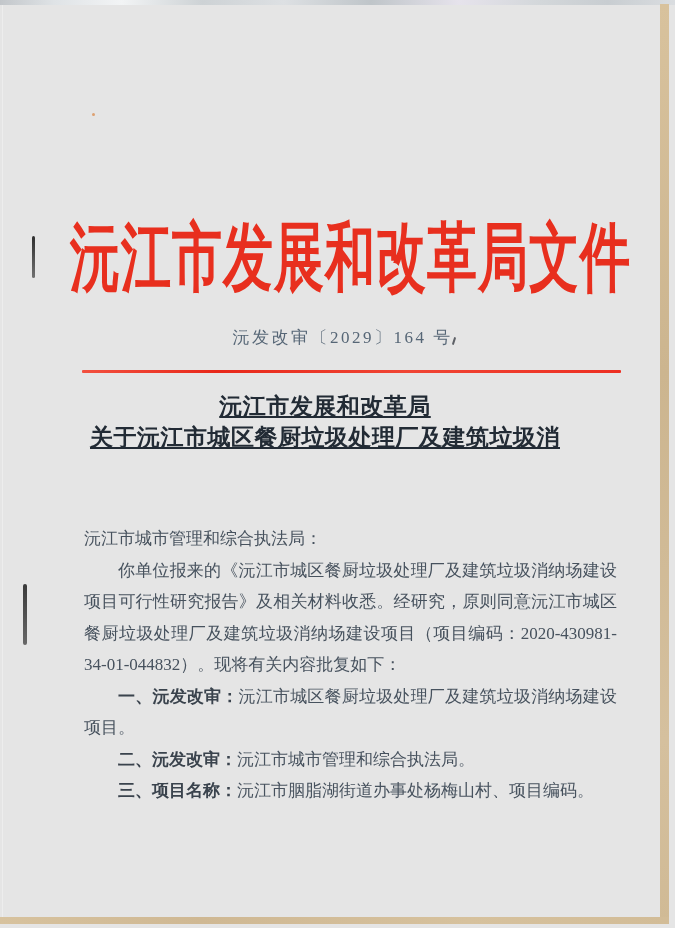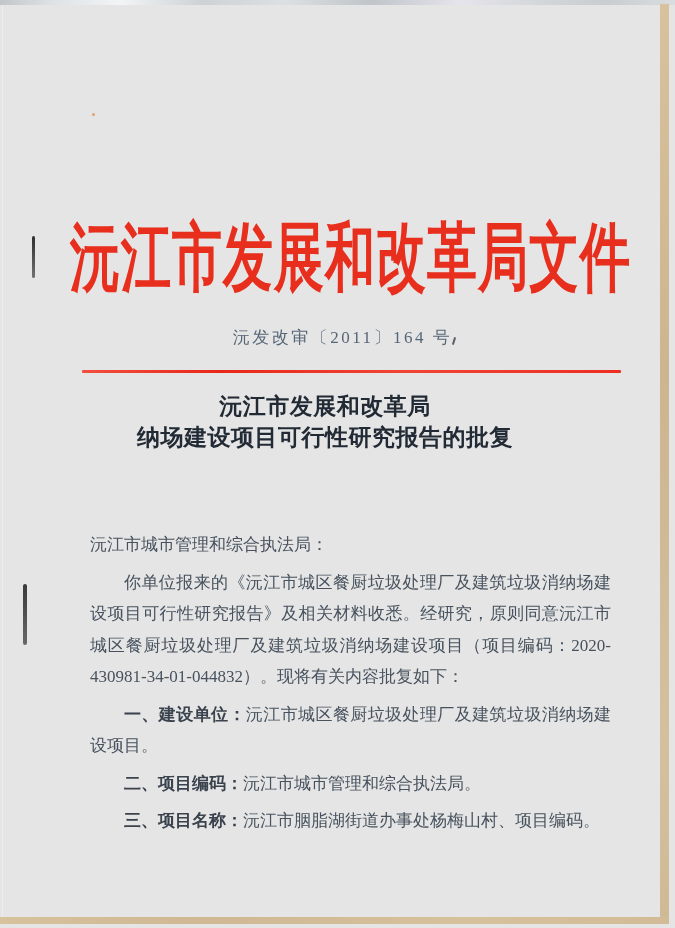--- a/index.html
+++ b/index.html
@@ -66,64 +66,65 @@
     position: absolute; left: 82px; top: 370px; width: 539px; height: 3px;
     background: linear-gradient(90deg, #f2503f, #e8281a 25%, #f04534 60%, #ed2f22);
     border-radius: 1px;
   }
   .doc-title {
     position: absolute; left: 59px; top: 391px; width: 532px;
     text-align: center;
     font-size: 23px; font-weight: bold; line-height: 31px;
     letter-spacing: 0.5px;
     color: var(--title-ink, #222b35);
+    text-decoration: underline;
   }
   .doc-title span { display: block; }
   .body-text {
     position: absolute; left: 84px; top: 523px; width: 533px;
     font-size: 17px; line-height: 31.5px;
     color: var(--body-ink, #47525e);
     text-align: justify;
   }
-  .body-text p { margin: 6px; text-indent: 2em; }
+  .body-text p { margin: 0; text-indent: 2em; }
   .body-text p.salutation { text-indent: 0; }
   .body-text b {
     font-weight: bold;
     color: #3a434d;
     font-family: "Liberation Sans", "DejaVu Sans", sans-serif;
   }
 </style>
 </head>
 <body>
 
 <div class="canvas">
 
   <div class="scan-top-strip"></div>
   <div class="page-left-edge"></div>
   <div class="binding-mark-1"></div>
   <div class="binding-mark-2"></div>
   <div class="scan-speck"></div>
 
   <div class="banner-title">沅江市发展和改革局文件</div>
 
-  <div class="doc-number">沅发改审〔2011〕164 号</div>
+  <div class="doc-number">沅发改审〔2029〕164 号</div>
 
   <div class="scan-tick"></div>
 
   <div class="red-rule"></div>
 
   <div class="doc-title">
     <span>沅江市发展和改革局</span>
-    <span>纳场建设项目可行性研究报告的批复</span>
+    <span>关于沅江市城区餐厨垃圾处理厂及建筑垃圾消</span>
   </div>
 
   <div class="body-text">
     <p class="salutation">沅江市城市管理和综合执法局：</p>
     <p><b></b><span>你单位报来的《沅江市城区餐厨垃圾处理厂及建筑垃圾消纳场建设项目可行性研究报告》及相关材料收悉。经研究，原则同意沅江市城区餐厨垃圾处理厂及建筑垃圾消纳场建设项目（项目编码：2020-430981-34-01-044832）。现将有关内容批复如下：</span></p>
-    <p><b>一、建设单位：</b><span>沅江市城区餐厨垃圾处理厂及建筑垃圾消纳场建设项目。</span></p>
-    <p><b>二、项目编码：</b><span>沅江市城市管理和综合执法局。</span></p>
+    <p><b>一、沅发改审：</b><span>沅江市城区餐厨垃圾处理厂及建筑垃圾消纳场建设项目。</span></p>
+    <p><b>二、沅发改审：</b><span>沅江市城市管理和综合执法局。</span></p>
     <p><b>三、项目名称：</b><span>沅江市胭脂湖街道办事处杨梅山村、项目编码。</span></p>
   </div>
 
   <div class="scan-right-strip"></div>
   <div class="scan-bottom-strip"></div>
 
 </div>
 
 </body></html>

